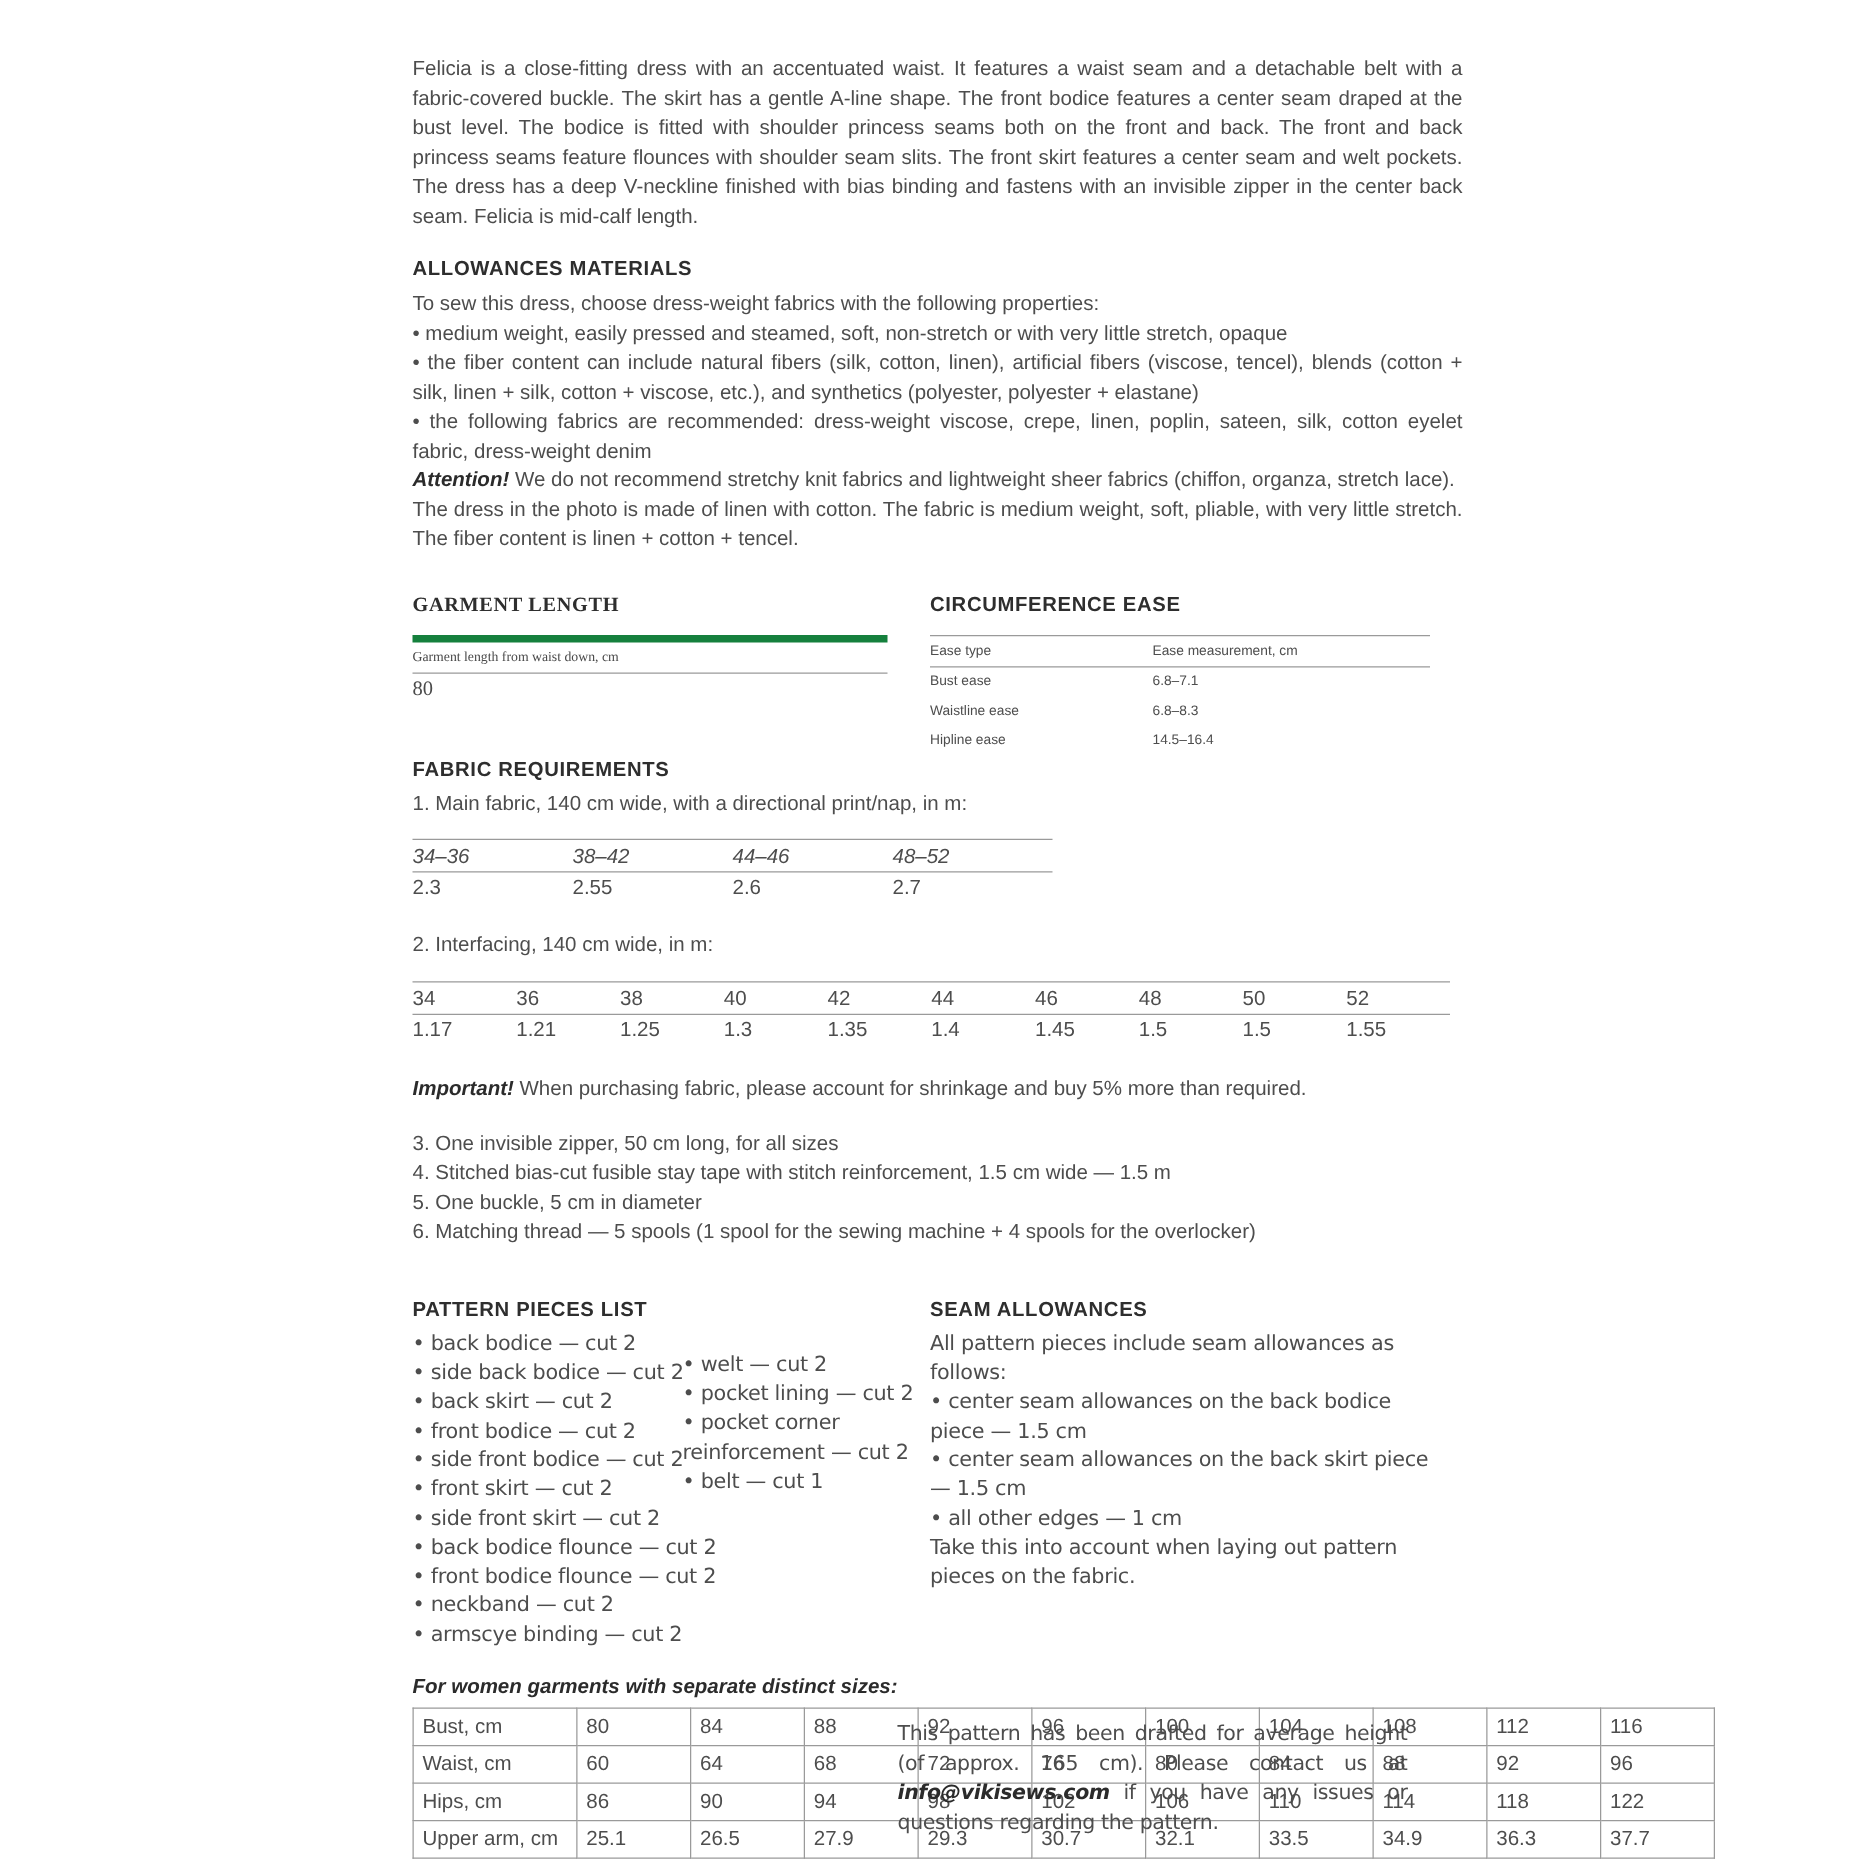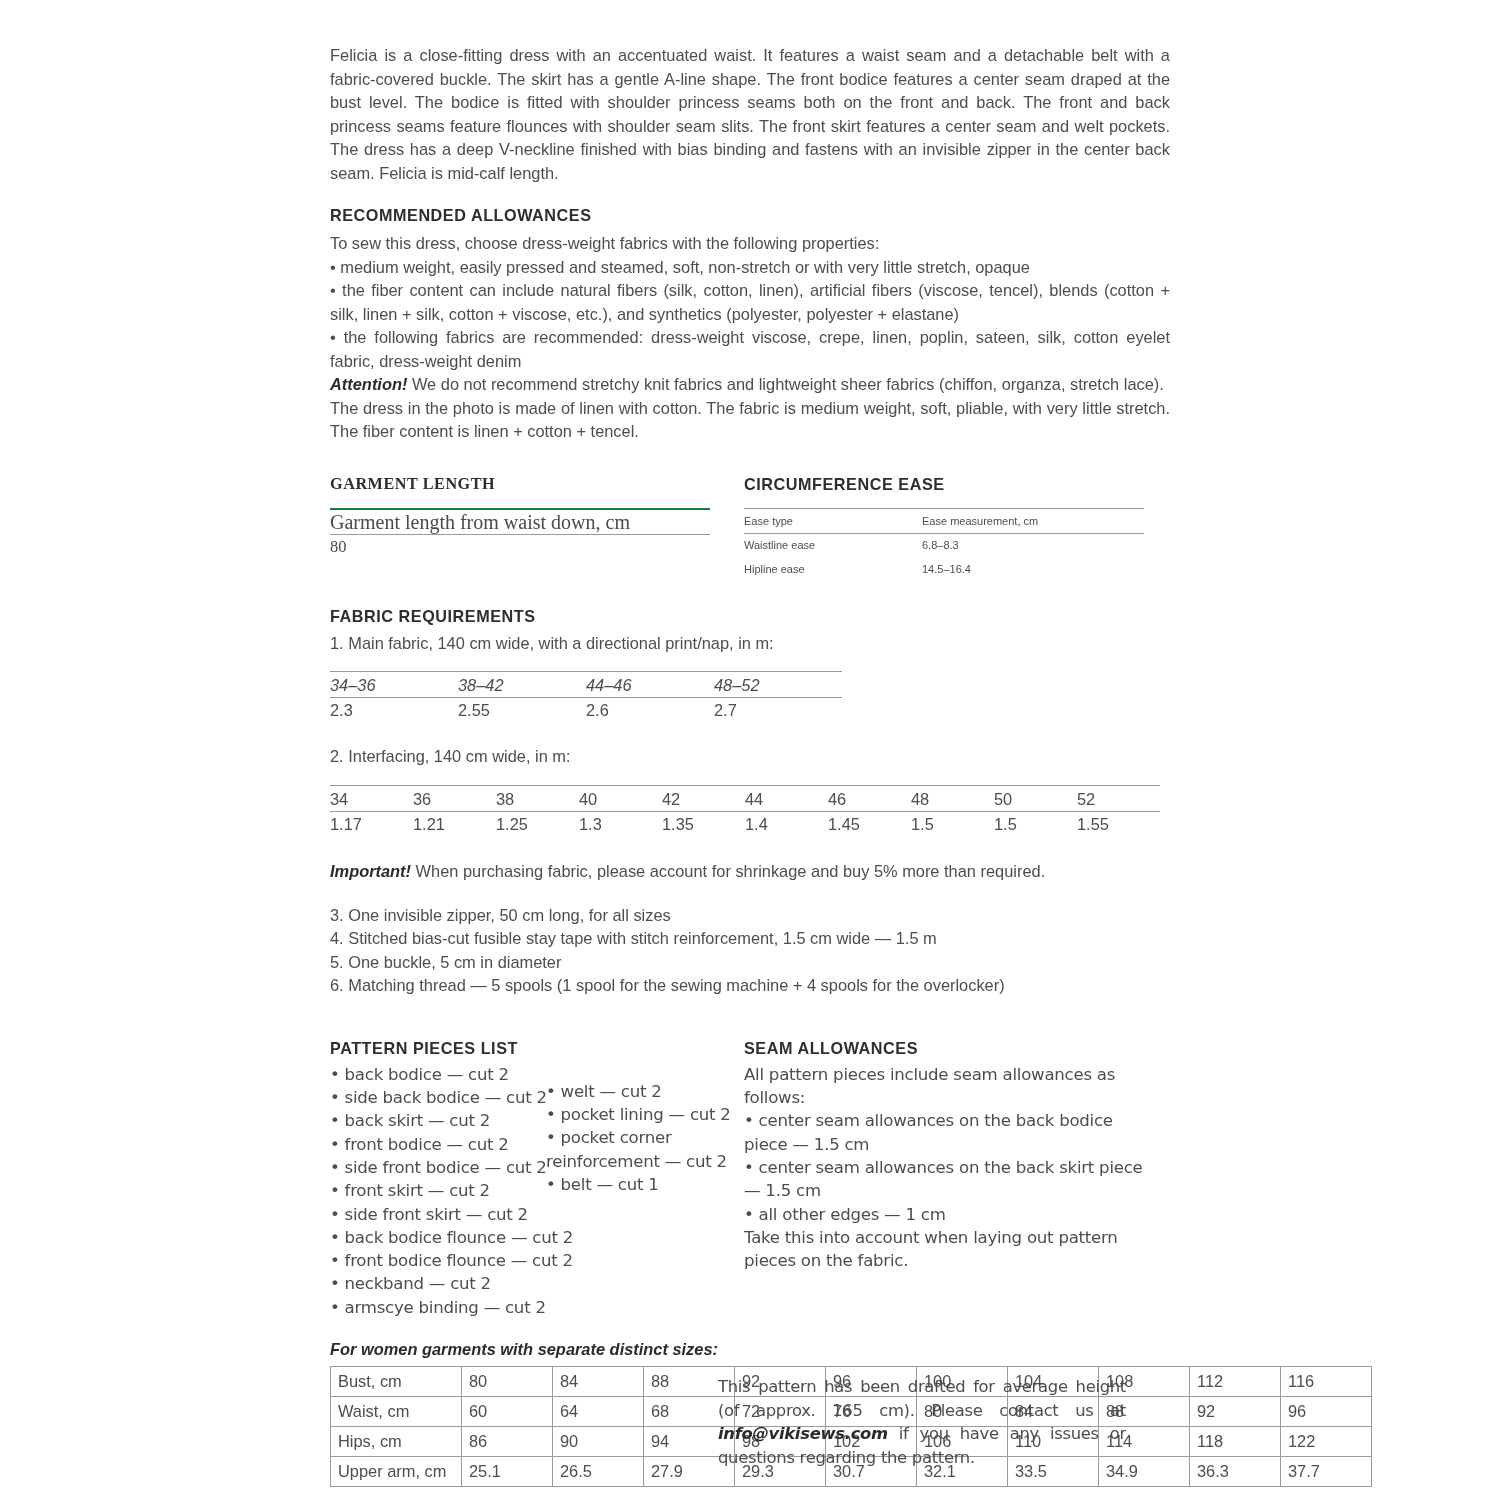--- a/index.html
+++ b/index.html
@@ -79,23 +79,23 @@
   }
   .mini-row.head {
     border-top: 1px solid #9a9a9a;
     border-bottom: 1px solid #9a9a9a;
     padding-top: 1px;
   }
   .mr-label { width: 178px; flex: none; }
   .mr-value { flex: 1; }
 
   .gl-head {
-    border-top: 2px solid #15803d;
+    border-top: 6px solid #15803d;
     border-bottom: 1px solid #9a9a9a;
-    font-size: 20px;
+    font-size: 11px;
     line-height: 23.5px;
     padding-top: 1px;
     width: 380px;
     box-sizing: border-box;
   }
   .gl-value { font-size: 16.4px; line-height: 23.5px; }
 
   
   .fr-wrap { margin-top: 22px; }
   .fr-note { margin-top: 5px; }
@@ -185,21 +185,21 @@
   }
 </style>
 </head>
 <body>
 
 <div class="page">
   <div class="content">
 
     <p class="body-text intro">Felicia is a close-fitting dress with an accentuated waist. It features a waist seam and a detachable belt with a fabric-covered buckle. The skirt has a gentle A-line shape. The front bodice features a center seam draped at the bust level. The bodice is fitted with shoulder princess seams both on the front and back. The front and back princess seams feature flounces with shoulder seam slits. The front skirt features a center seam and welt pockets. The dress has a deep V-neckline finished with bias binding and fastens with an invisible zipper in the center back seam. Felicia is mid-calf length.</p>
 
-    <div class="section-heading rm-heading">RECOMMENDED ALLOWANCES</div>
+    <div class="section-heading rm-heading">ALLOWANCES MATERIALS</div>
     <p class="body-text-left rm-line">To sew this dress, choose dress-weight fabrics with the following properties:</p>
     <p class="body-text-left rm-line">• medium weight, easily pressed and steamed, soft, non-stretch or with very little stretch, opaque</p>
     <p class="body-text rm-line rm-just">• the fiber content can include natural fibers (silk, cotton, linen), artificial fibers (viscose, tencel), blends (cotton + silk, linen + silk, cotton + viscose, etc.), and synthetics (polyester, polyester + elastane)</p>
     <p class="body-text rm-line rm-just">• the following fabrics are recommended: dress-weight viscose, crepe, linen, poplin, sateen, silk, cotton eyelet fabric, dress-weight denim</p>
     <p class="body-text-left rm-line"><span class="strong-italic">Attention!</span><span> We do not recommend stretchy knit fabrics and lightweight sheer fabrics (chiffon, organza, stretch lace).</span></p>
     <p class="body-text rm-line rm-just">The dress in the photo is made of linen with cotton. The fabric is medium weight, soft, pliable, with very little stretch. The fiber content is linen + cotton + tencel.</p>
 
     <div class="two-col">
       <div class="col-left">
         <div class="section-heading">GARMENT LENGTH</div>
@@ -208,20 +208,24 @@
           <div class="gl-value">80</div>
         </div>
       </div>
 
       <div class="col-right">
         <div class="section-heading">CIRCUMFERENCE EASE</div>
         <div class="mini-table">
           <div class="mini-row head">
             <div class="mr-label">Ease type</div>
             <div class="mr-value">Ease measurement, cm</div>
+          </div>
+          <div class="mini-row">
+            <div class="mr-label">Bust ease</div>
+            <div class="mr-value">6.8–7.1</div>
           </div>
           <div class="mini-row">
             <div class="mr-label">Waistline ease</div>
             <div class="mr-value">6.8–8.3</div>
           </div>
           <div class="mini-row">
             <div class="mr-label">Hipline ease</div>
             <div class="mr-value">14.5–16.4</div>
           </div>
         </div>

